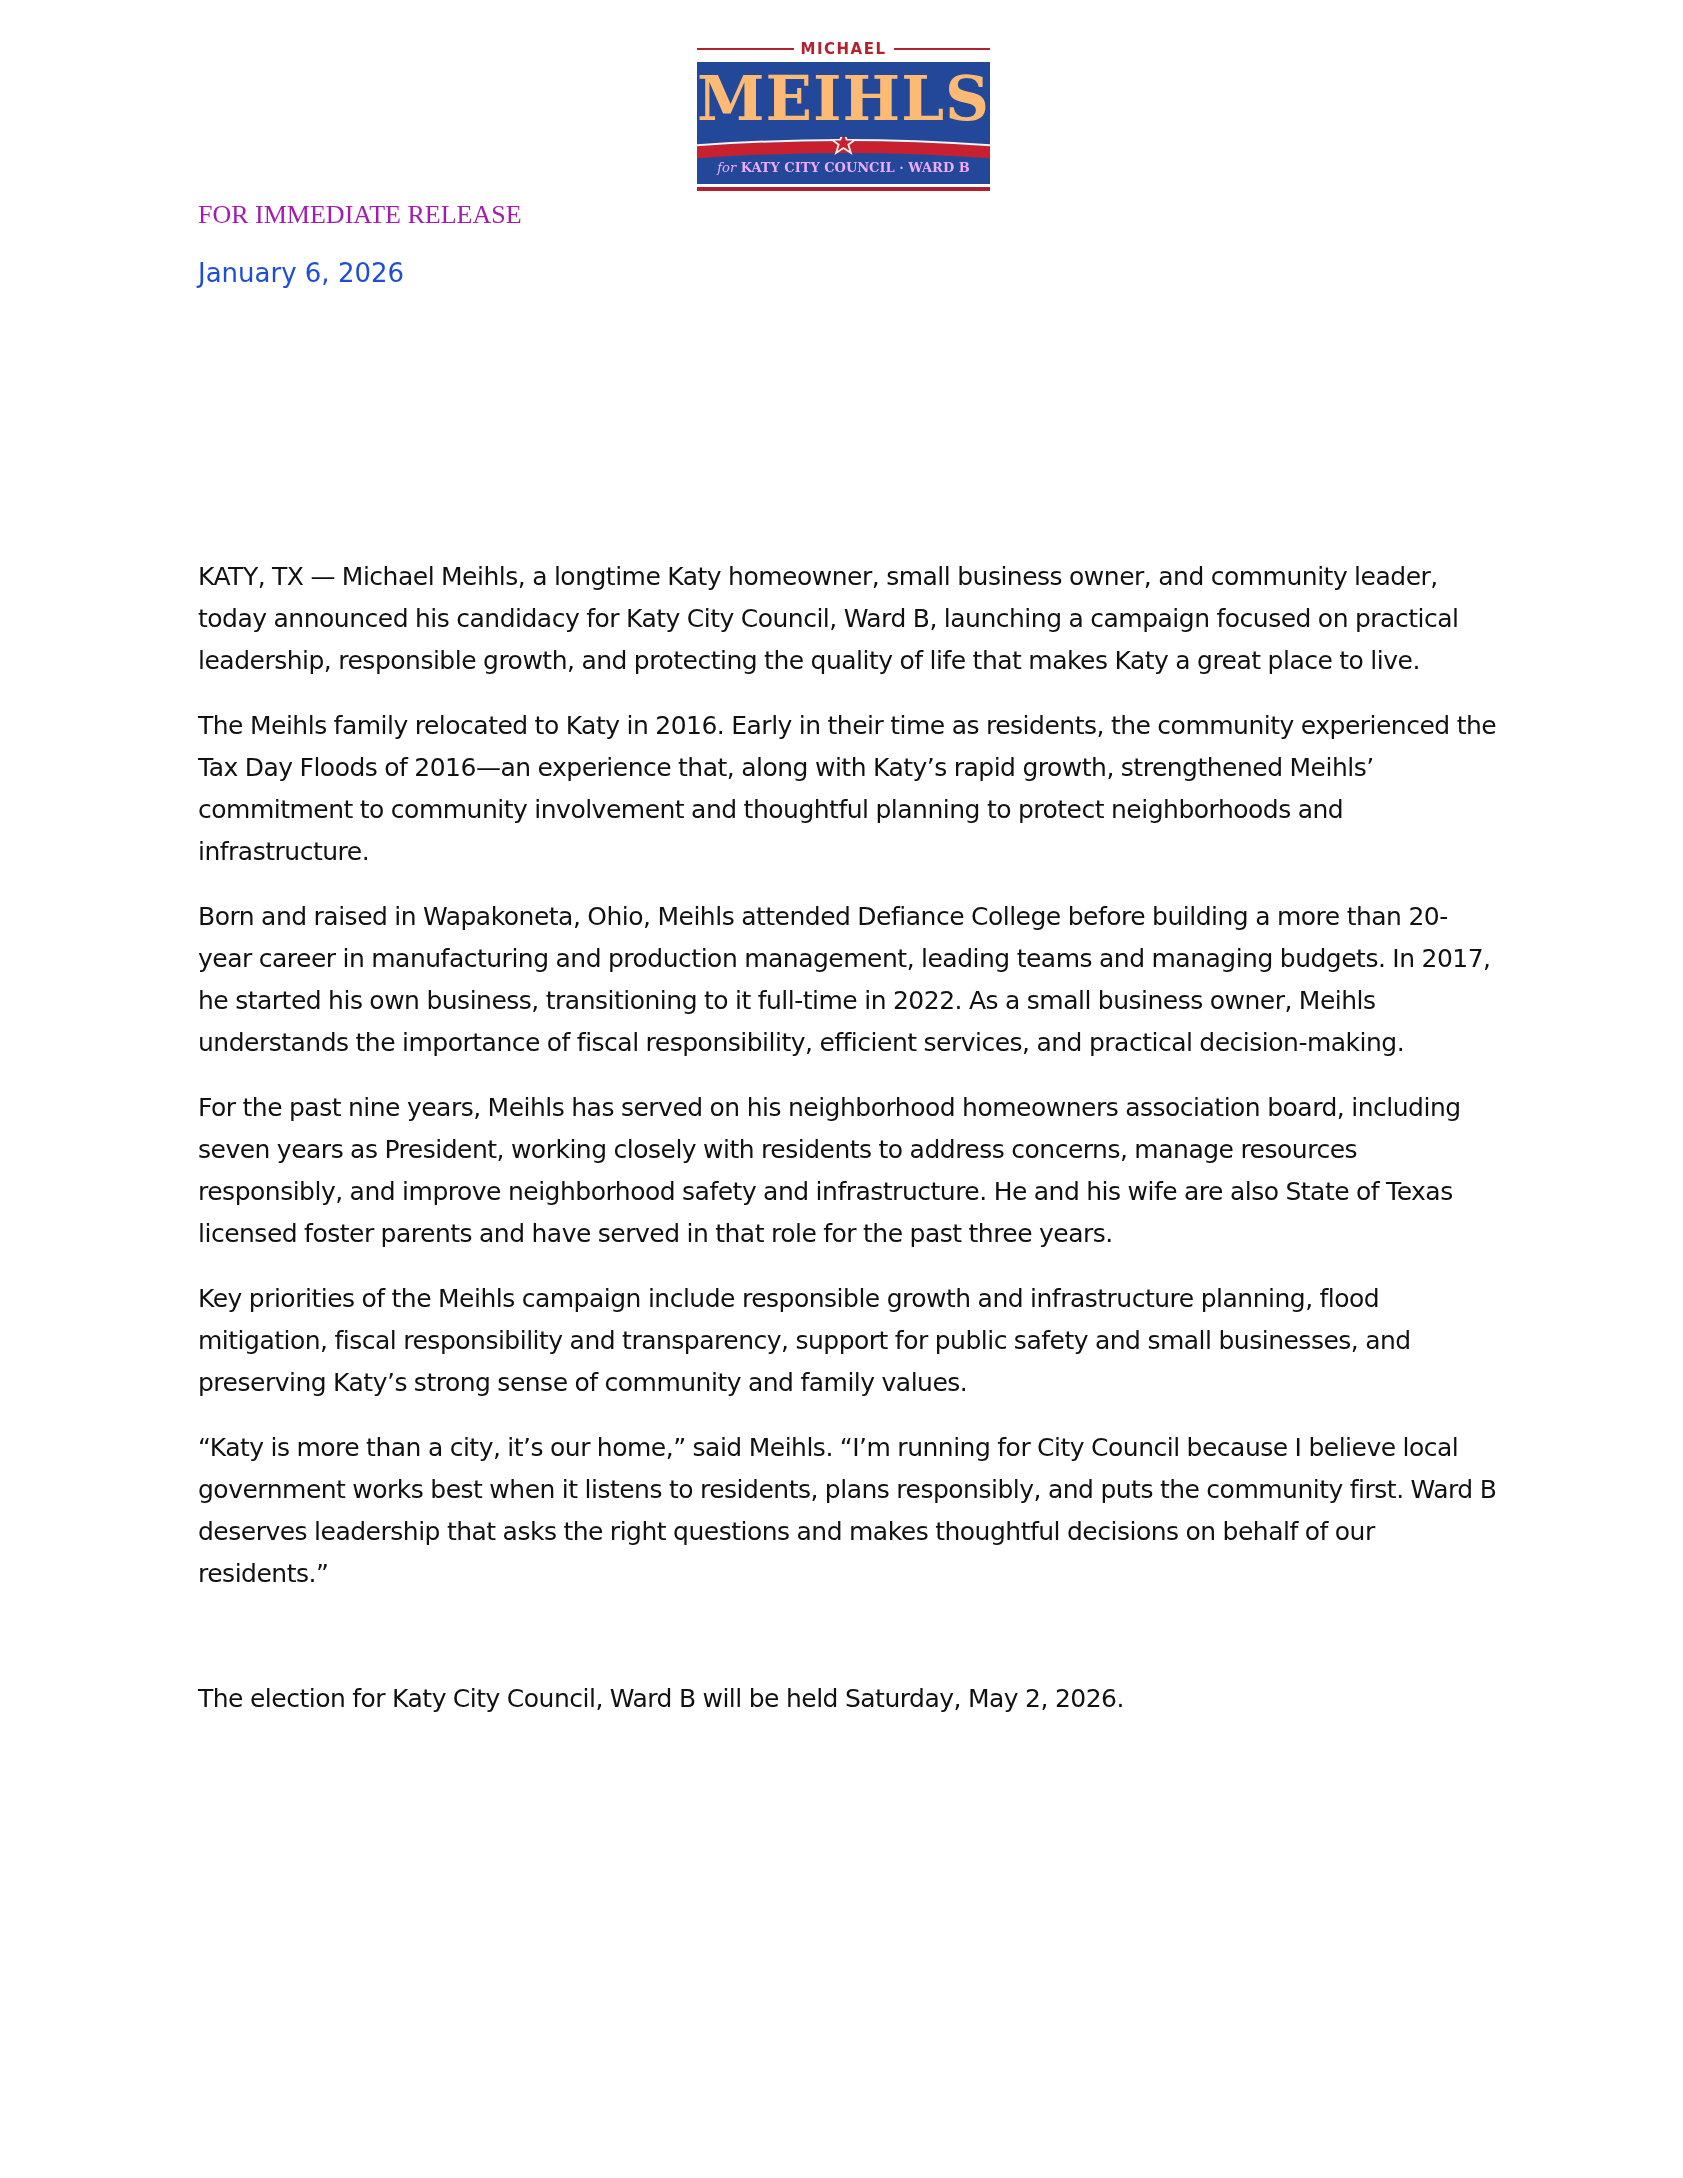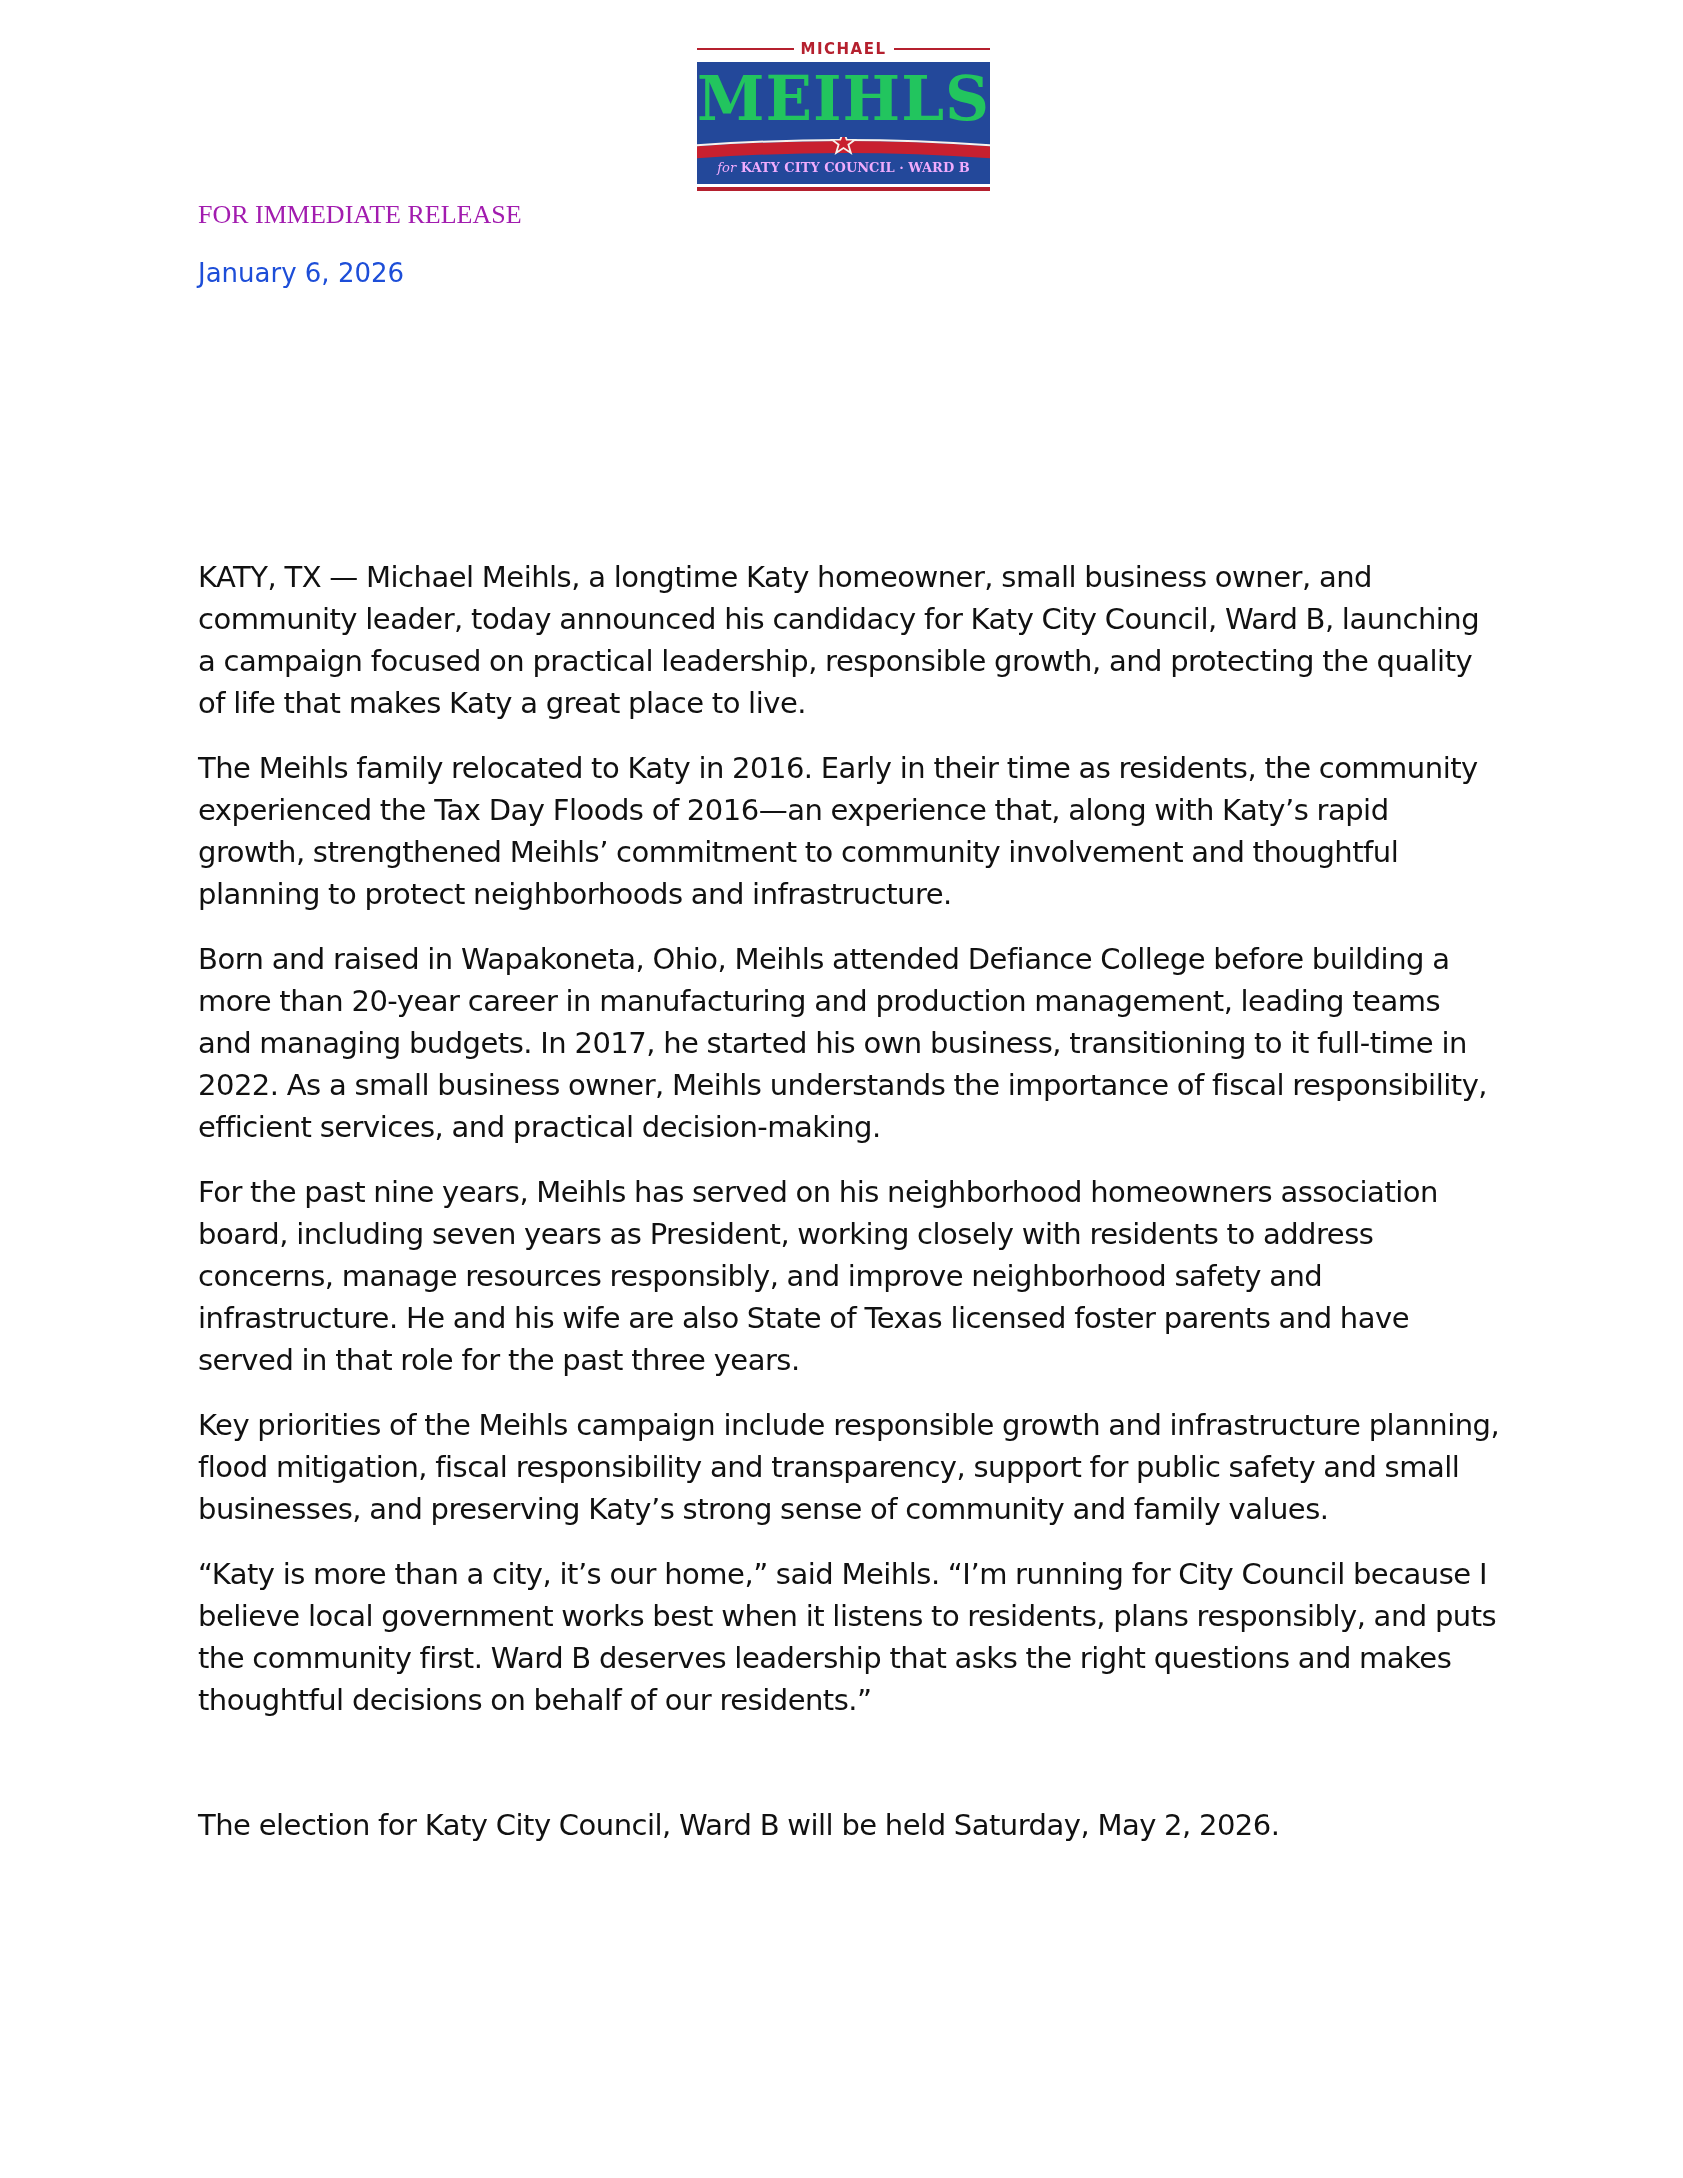--- a/index.html
+++ b/index.html
@@ -63,21 +63,21 @@
     }
     .logo-main {
       position: absolute;
       left: 0; top: 4px;
       width: 293px;
       text-align: center;
       font-family: "DejaVu Serif", serif;
       font-weight: bold;
       font-size: 61px;
       letter-spacing: 1px;
-      color: #22c55e;
+      color: #fdba74;
       line-height: 65px;
     }
     .logo-swoosh {
       position: absolute;
       left: -10px;
       top: 75px;
       width: 313px;
       height: 22px;
     }
     .logo-sub {
@@ -136,21 +136,21 @@
     }
     .body {
       position: absolute;
       left: 198px;
       top: 556px;
       width: 1302px;
       font-family: "Liberation Sans", sans-serif;
     }
     .para {
       font-family: "DejaVu Sans", sans-serif;
-      font-size: 29px;
+      font-size: 25px;
       line-height: 42px;
       margin: 0 0 23px 0;
       color: #111111;
       letter-spacing: -0.5px;
       word-spacing: -0.5px;
     }
     .para.gap-before {
       margin-top: 83px;
     }
     .link {

